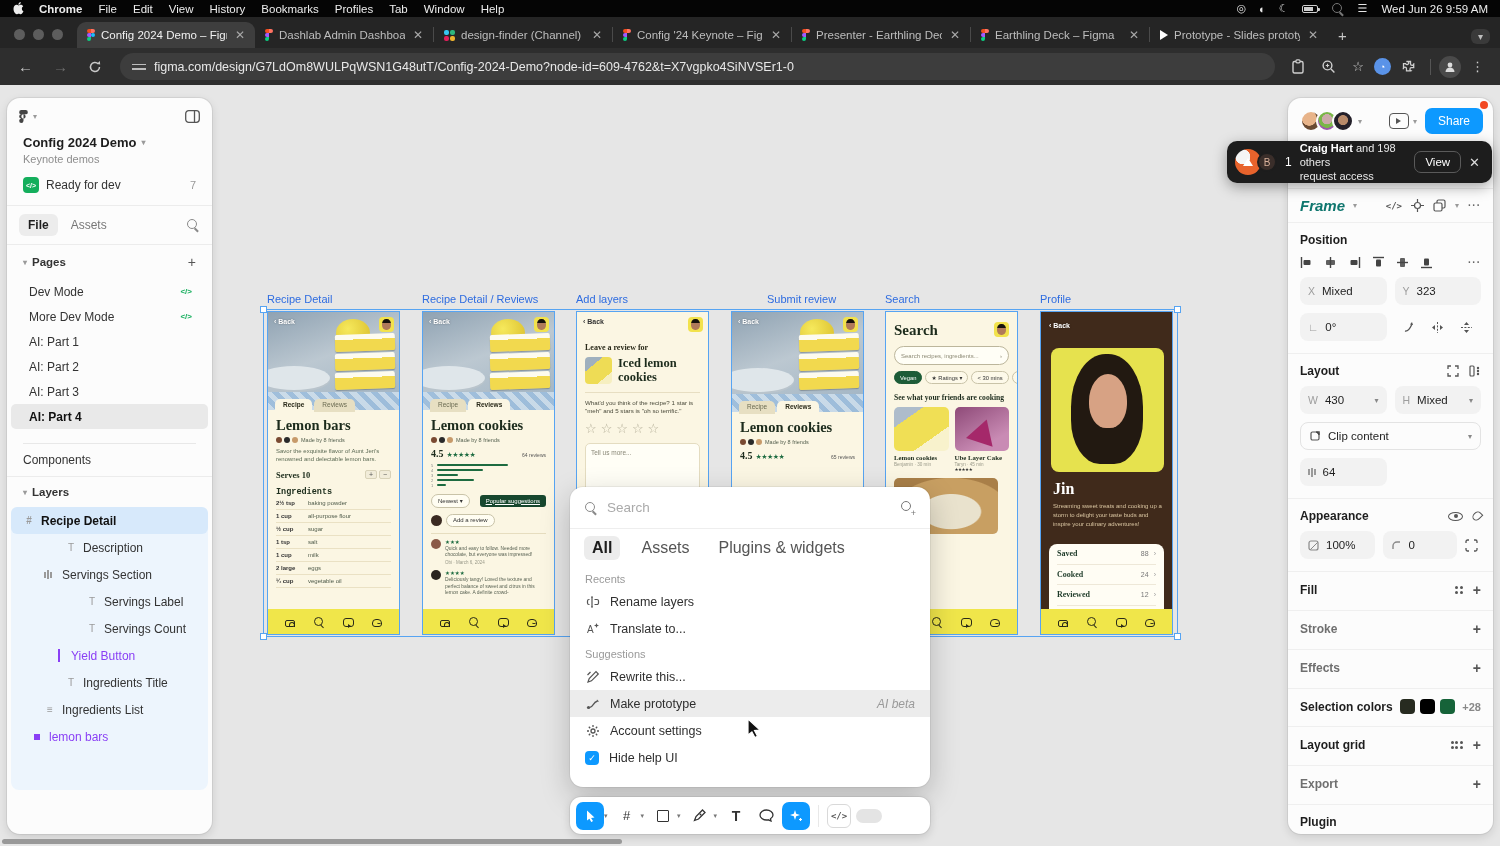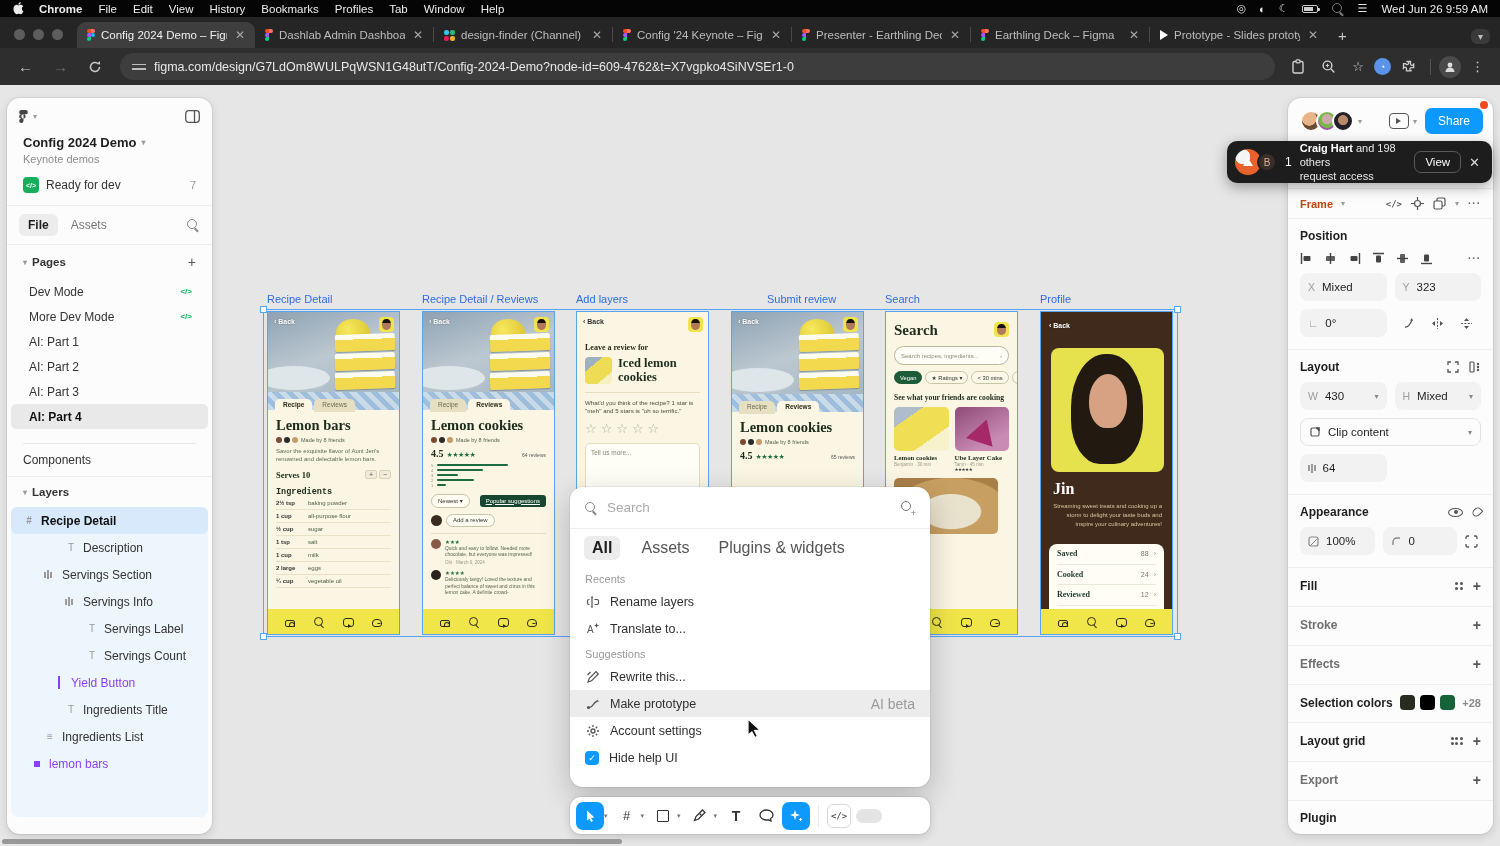--- a/index.html
+++ b/index.html
@@ -94,21 +94,21 @@
   .avstack { display:flex; }
   .avstack .av { width:22px; height:22px; border-radius:50%; border:2px solid #fcfcfc; margin-left:-6px; }
   .avstack .av:first-child { margin-left:0; }
   .present { margin-left:auto; display:flex; align-items:center; gap:4px; }
   .presentbox { width:20px; height:16px; border:1.3px solid #555; border-radius:4px; display:flex; align-items:center; justify-content:center; }
   .presentbox i { width:0; height:0; border-left:5px solid #555; border-top:3.5px solid transparent; border-bottom:3.5px solid transparent; }
   .sharebtn { margin-left:8px; background:var(--accent-blue,#0d99ff); color:#fff; font-size:12px; padding:6px 13px; border-radius:7px; }
   .notifdot { position:absolute; top:3px; right:5px; width:8px; height:8px; border-radius:50%; background:#f24822; }
   .rp-gap { height:46px; }
   .rp-row { display:flex; align-items:center; padding:8px 12px; gap:8px; }
-  .rp-row .lab { font-weight:bold; color:#c2410c; font-size:11px; }
+  .rp-row .lab { font-weight:bold; color:#0f766e; font-size:15px;font-style:italic; }
   .rp-icons { margin-left:auto; display:flex; align-items:center; gap:9px; color:#555; }
   .dots3 { letter-spacing:1px; color:#666; font-weight:bold; font-size:10px; }
   .sec { border-top:1px solid #efefef; padding:10px 12px 12px; }
   .sec .shead { display:flex; align-items:center; font-weight:bold; font-size:12px; color:#1e1e1e; }
   .sec .shead .rt { margin-left:auto; display:flex; gap:10px; align-items:center; color:#666; }
   .sec.empty .shead { color:#6f6f6f; }
   .grid2 { display:grid; grid-template-columns:1fr 1fr; gap:8px; margin-top:8px; }
   .ppill { background:#f2f2f2; border-radius:8px; height:28px; display:flex; align-items:center; padding:0 8px; gap:7px; font-size:11.5px; color:#1e1e1e; }
   .ppill .pl { color:#9d9d9d; font-size:10.5px; }
   .ppill .dd { margin-left:auto; color:#888; font-size:8px; }
@@ -227,21 +227,21 @@
   .img-lemon { background:linear-gradient(145deg,#aebccb 0 25%,#f0df55 25% 70%,#f8f2cc 70%); }
   .img-ube { background:linear-gradient(150deg,#8e4a78,#c98bb4 75%); position:relative; overflow:hidden; }
   .img-ube::after { content:""; position:absolute; left:14px; top:12px; width:0; height:0; border-left:14px solid transparent; border-right:14px solid transparent; border-bottom:24px solid #a5286a; transform:rotate(18deg); }
   .scard-t { font-family:"Liberation Serif","DejaVu Serif",serif; font-weight:bold; font-size:6.8px; color:#1c2b1c; margin-top:3px; }
   .scard-s { font-size:4.6px; color:#9a9a8a; margin-top:1px; }
   .scard-st { font-size:4.5px; color:#333; letter-spacing:-0.5px; }
   .dumpcard { margin:6px 8px 0; width:104px; }
   .dumpimg { height:56px; border-radius:5px; background:radial-gradient(ellipse at 55% 60%,#e9e2cd 0 36%,#c89f62 38% 70%,#a97f48 72%); }
 
   
-  .f6 { background:var(--profile-brown,#402a1b);text-align:right; }
+  .f6 { background:var(--profile-brown,#402a1b); }
   .photocard { position:absolute; top:36px; left:10px; width:113px; height:124px; border-radius:8px; background:#e6e24e; overflow:hidden; }
   .hair { position:absolute; top:6px; left:20px; width:72px; height:110px; border-radius:48% 48% 40% 40%; background:#221911; }
   .face { position:absolute; top:26px; left:38px; width:38px; height:54px; border-radius:50% 50% 45% 45%; background:#d7a284; }
   .jin { position:absolute; top:168px; left:12px; color:#fff; font-family:"Liberation Serif","DejaVu Serif",serif; font-weight:bold; font-size:16px; }
   .bio { position:absolute; top:190px; left:12px; right:10px; font-size:6px; color:#d8c4a0; line-height:1.5; }
   .statcard { position:absolute; top:232px; left:8px; right:8px; background:#fffdf4; border-radius:8px; padding:0 8px; }
   .statrow { display:flex; align-items:center; height:20.5px; border-bottom:0.5px solid #eee8d8; }
   .statrow:last-child { border-bottom:none; }
   .stat-l { font-family:"Liberation Serif","DejaVu Serif",serif; font-weight:bold; font-size:8px; color:#1d3a28; }
   .stat-v { margin-left:auto; font-size:7px; color:#777; }
@@ -257,21 +257,21 @@
   .mag::after { content:""; position:absolute; bottom:1px; right:1px; width:5px; height:1.6px; background:#8a8a8a; transform:rotate(45deg); }
   .imgsearch { position:relative; width:16px; height:16px; flex:none; color:#777; }
   .imgsearch::before { content:""; position:absolute; top:1px; left:1px; width:8px; height:8px; border:1.4px solid #777; border-radius:50%; }
   .imgsearch::after { content:"+"; position:absolute; right:0; bottom:-2px; font-size:9px; color:#777; }
   .qtabs { display:flex; align-items:center; gap:13px; padding:7px 14px; }
   .qtab { font-size:16px; color:#555; padding:3px 8px; border-radius:6px; }
   .qtab.on { background:#ececec; color:#1e1e1e; font-weight:bold; }
   .qlabel { font-size:11px; color:#9a9a9a; padding:6px 15px 3px; }
   .qitem { display:flex; align-items:center; gap:10px; height:27px; padding:0 15px; font-size:12.5px; color:#2f2f2f; }
   .qitem.hover { background:#ececec; }
-  .qitem .right { margin-left:auto; font-size:14px; color:#9a9a9a; }
+  .qitem .right { margin-left:auto; font-size:12px; color:#9a9a9a;font-style:italic; }
   .qico { width:15px; height:15px; flex:none; display:flex; align-items:center; justify-content:center; color:#555; }
   .qcheck { width:14px; height:14px; border-radius:4px; background:var(--accent-blue,#0d99ff); color:#fff; font-size:9px; display:flex; align-items:center; justify-content:center; flex:none; }
 
   
   .toolbar { position:absolute; left:570px; top:712px; width:360px; height:37px; background:#fff; border-radius:11px; box-shadow:0 0 0 1px rgba(0,0,0,.06),0 3px 10px rgba(0,0,0,.15); display:flex; align-items:center; padding:0 6px; gap:2px; z-index:60; }
   .tool { display:flex; align-items:center; justify-content:center; width:28px; height:28px; border-radius:7px; color:#333; font-size:13px; }
   .tool.blue { background:var(--accent-blue,#0d99ff); color:#fff; }
   .tchev { font-size:7px; color:#777; padding:0 3px 0 0; margin-left:-2px; }
   .rect-ico { width:12px; height:12px; border:1.5px solid #333; border-radius:1px; }
   .tb-div { width:1px; height:22px; background:#e8e8e8; margin:0 6px; }
@@ -829,28 +829,20 @@
           <span>Description</span>
         </div>
       <div class="lrow" style="padding-left:33px;">
           <span class="licon al-ico">
             <i></i>
             <i></i>
             <i></i>
           </span>
           <span>Servings Section</span>
         </div>
-      <div class="lrow" style="padding-left:54px;">
-          <span class="licon al-ico">
-            <i></i>
-            <i></i>
-            <i></i>
-          </span>
-          <span>Servings Info</span>
-        </div>
       <div class="lrow" style="padding-left:75px;">
           <span class="licon">T</span>
           <span>Servings Label</span>
         </div>
       <div class="lrow" style="padding-left:75px;">
           <span class="licon">T</span>
           <span>Servings Count</span>
         </div>
       <div class="lrow purple" style="padding-left:42px;">
           <span class="licon"><span class="dmond"></span></span>

